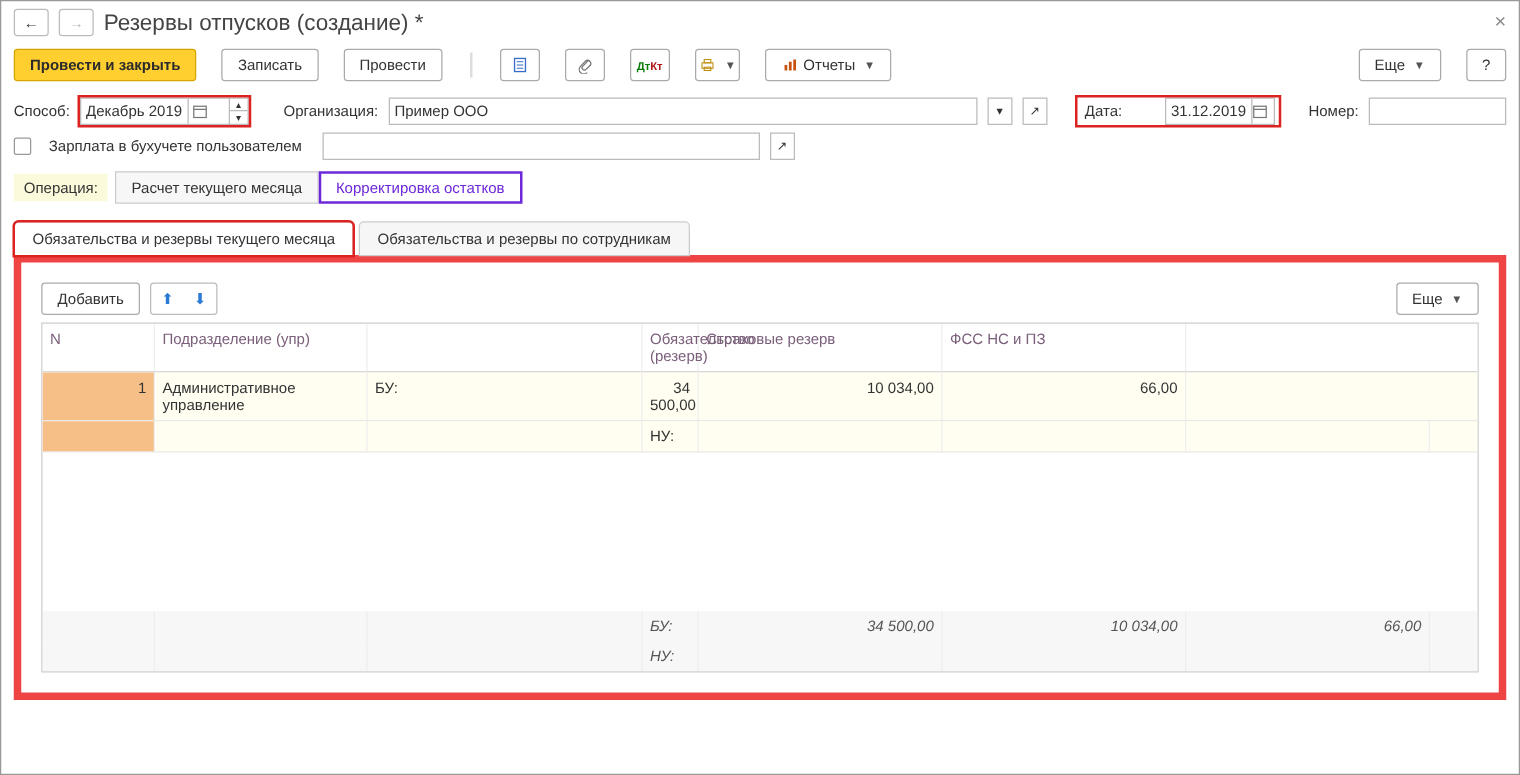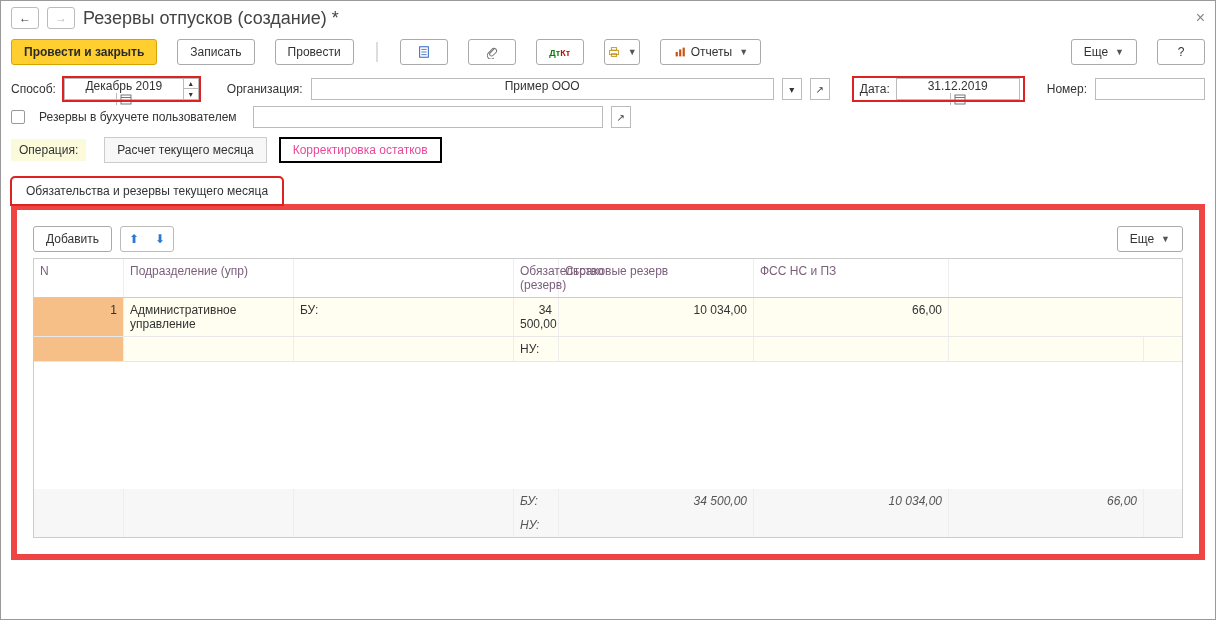--- a/index.html
+++ b/index.html
@@ -61,38 +61,37 @@
     gap: 4px;
     cursor: pointer;
     font-size: 12px;
   }
   .btn.primary {
     background: #ffcf30;
     border-color: #d7a400;
     font-weight: bold;
     color: #2b2b2b;
   }
-  .btn.icon-only { width: 48px; padding: 0; justify-content: center; }
+  .btn.icon-only { width: 32px; padding: 0; justify-content: center; }
   .btn .caret { font-size: 9px; margin-left: 3px; color: #555; }
   .row {
     display: flex;
     align-items: center;
     gap: 8px;
     padding: 3px 0;
   }
   .label { white-space: nowrap; }
   .input {
     height: 22px;
     border: 1px solid #bbb;
     padding: 0 4px;
     background: #fff;
     display: inline-flex;
     align-items: center;
     font-size: 12px;
-    flex-direction: column;
   }
   .input .cal-btn {
     width: 20px; height: 20px;
     border-left: 1px solid #bbb;
     margin-left: 4px;
     display: inline-flex; align-items:center; justify-content:center;
     cursor:pointer;
   }
   .spinner {
     display:flex; flex-direction:column; height:22px; border:1px solid #bbb; border-left:none;
@@ -102,34 +101,34 @@
   .red-outline { outline: 2px solid #d22; outline-offset: 0; }
   .tiny-btn { width:20px; height:22px; border:1px solid #bbb; display:inline-flex; align-items:center; justify-content:center; cursor:pointer; font-size:10px; background:#fff;}
   .checkbox {
     width: 14px; height: 14px;
     border: 1px solid #999; border-radius:2px;
     display:inline-block;
     margin-right:6px;
     vertical-align:middle;
   }
   .op-bar {
-    display:flex; align-items:center; gap:12px;
+    display:flex; align-items:center; gap:0;
     margin-top:6px; margin-bottom:14px;
   }
   .op-label { background:#fbfbdc; padding:4px 8px; margin-right:6px;}
   .op-btn {
     height:26px; padding:0 12px;
     border:1px solid #ccc; background:#f7f7f7;
     display:inline-flex; align-items:center;
     cursor:pointer;
   }
   .op-btn.active {
-    color:#ec4899;
+    color:#6d28d9;
     background:#fff;
-    border:2px solid #000000;
+    border:2px solid #6d28d9;
     position:relative;
     z-index:1;
   }
   .tabs {
     display:flex;
     margin-bottom:-1px;
   }
   .tab {
     padding:6px 14px;
     border:1px solid #ccc;
@@ -261,54 +260,55 @@
     <span style="width:12px;"></span>
     <span class="label">Организация:</span>
     <div class="input" style="flex:1;justify-content:flex-end;">
       <span style="flex:1;">Пример ООО</span>
     </div>
     <div class="tiny-btn">▾</div>
     <div class="tiny-btn">↗</div>
     <span style="width:8px;"></span>
     <div class="red-outline" style="display:flex; align-items:center; gap:6px; padding:0 3px 0 6px;">
       <span class="label">Дата:</span>
-      <div class="input" style="width:124px;">
+      <div class="input" style="width:88px;margin-left:28px;">
         <span>31.12.2019</span>
         <span class="cal-btn">
           <svg class="cal" viewBox="0 0 12 12">
               <rect x="1" y="2" width="10" height="9" fill="none" stroke="#777"></rect>
               <line x1="1" y1="4.5" x2="11" y2="4.5" stroke="#777"></line>
             </svg>
         </span>
       </div>
     </div>
     <span style="width:8px;"></span>
     <span class="label">Номер:</span>
     <div class="input" style="width:110px;">
       <span></span>
     </div>
   </div>
 
   <div class="row">
     <span class="checkbox"></span>
-    <span class="label">Резервы в бухучете пользователем</span>
+    <span class="label">Зарплата в бухучете пользователем</span>
     <div class="input" style="width:350px; margin-left:8px;">
       <span></span>
     </div>
     <div class="tiny-btn">↗</div>
   </div>
 
   <div class="op-bar">
     <span class="op-label">Операция:</span>
     <div class="op-btn">Расчет текущего месяца</div>
     <div class="op-btn active">Корректировка остатков</div>
   </div>
 
   <div class="tabs">
     <div class="tab active">Обязательства и резервы текущего месяца</div>
+    <div class="tab">Обязательства и резервы по сотрудникам</div>
   </div>
 
   <div class="panel">
     <div class="grid-toolbar">
       <div class="btn">Добавить</div>
       <div class="arrow-btns">
         <div class="ab" style="color:#2a7ad4;">⬆</div>
         <div class="ab" style="color:#2a7ad4;">⬇</div>
       </div>
       <div class="flex-spacer"></div>

